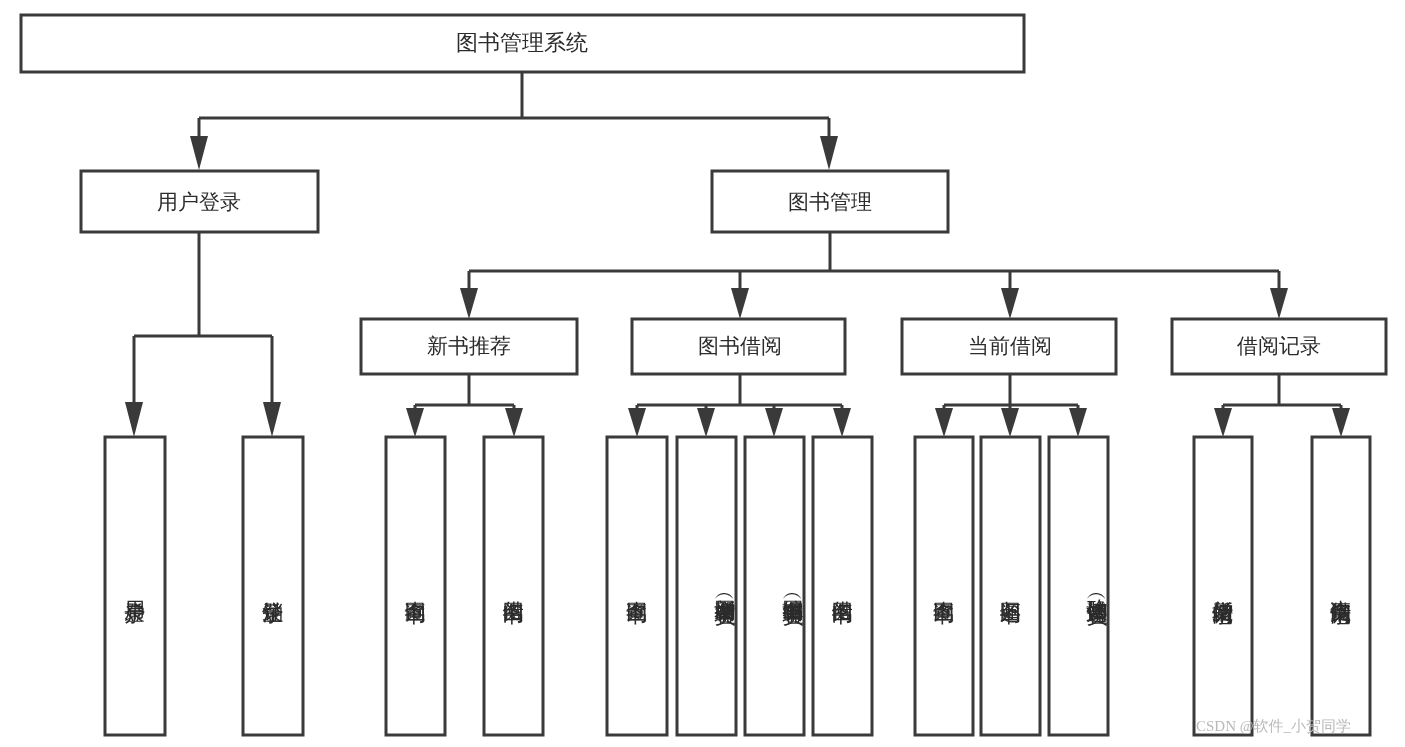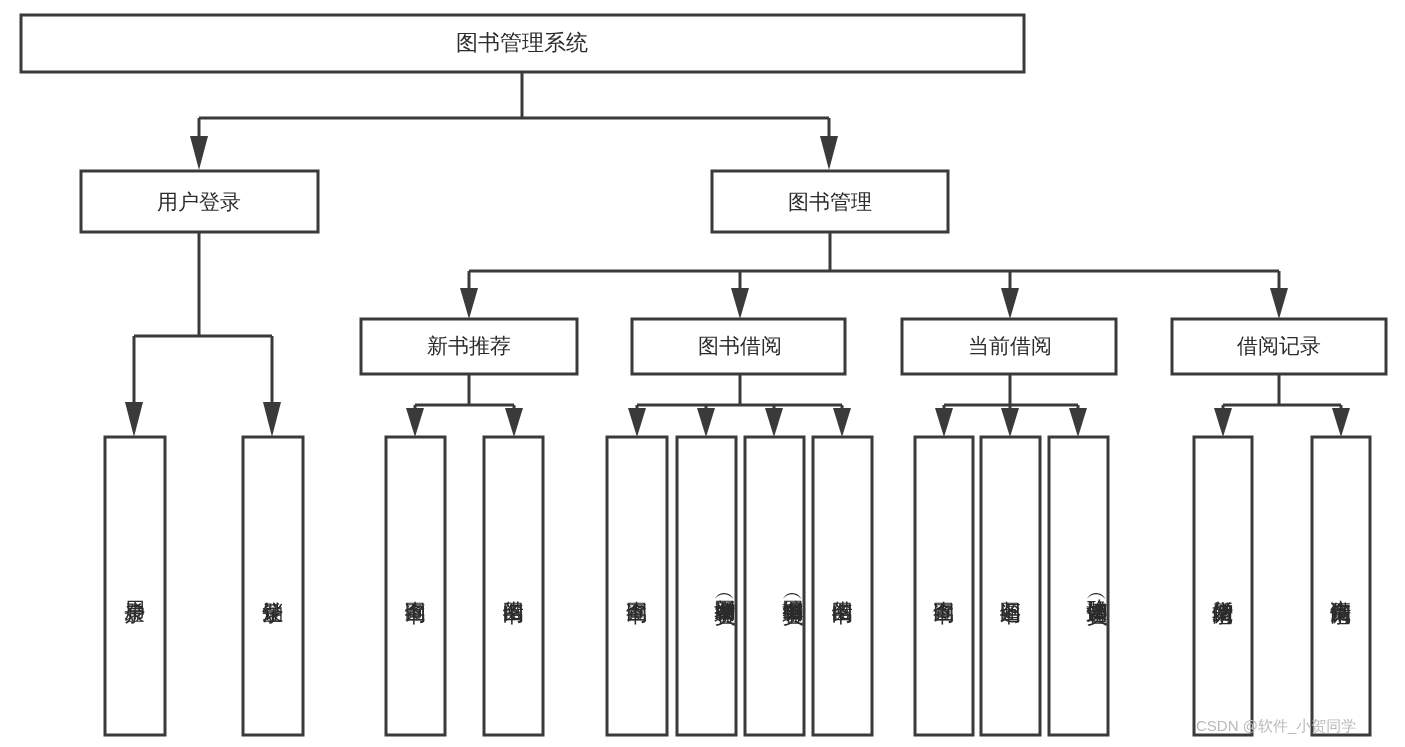--- a/index.html
+++ b/index.html
@@ -67,21 +67,21 @@
     letter-spacing: 1px;
     text-align: center;
     display: flex;
     align-items: center;
     justify-content: center;
     white-space: nowrap;
     pointer-events: none;
   }
   .watermark {
     position: absolute;
-    font-family: Liberation Sans, sans-serif;
+    font-family: Liberation Serif, serif;
     font-size: 15px;
     color: #b9b9b9;
     white-space: nowrap;
   }
 </style>
 </head>
 <body>
 
 <div id="diagram-root">
 

